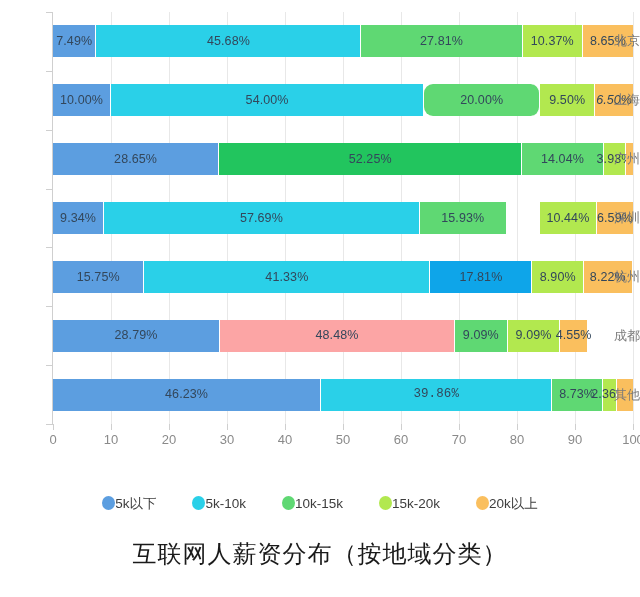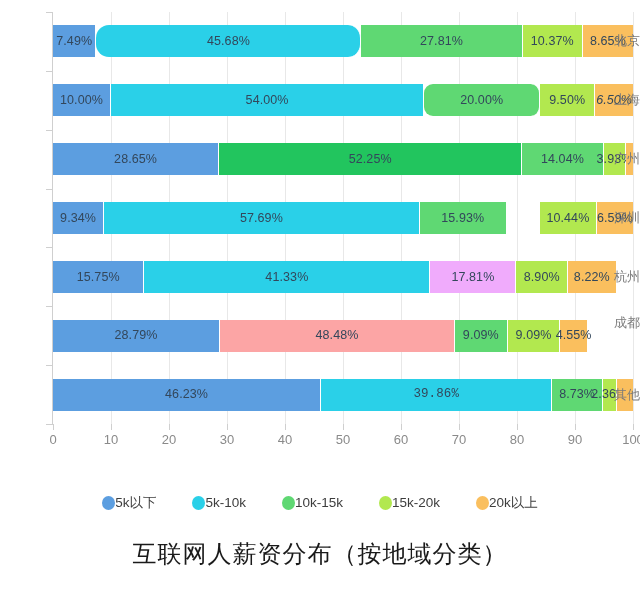--- a/index.html
+++ b/index.html
@@ -54,21 +54,21 @@
   .xtick-label{
     position:absolute;top:9px;font-size:13px;color:#8a8a8a;
     transform:translateX(-50%);white-space:nowrap;line-height:1;
   }
 
   
   .legend{
     position:absolute;left:0;top:486px;width:640px;height:34px;
     display:flex;align-items:center;justify-content:center;gap:36px;
   }
-  .legend-item{display:flex;align-items:flex-start;}
+  .legend-item{display:flex;align-items:flex-end;}
   .legend-dot{
     width:13px;height:14px;border-radius:50%;display:block;flex:0 0 auto;
   }
   .legend-text{font-size:13.5px;color:#3d3d3d;white-space:nowrap;line-height:1;}
 
   
   .chart-title{
     position:absolute;left:0;top:540px;width:640px;text-align:center;
     font-size:24px;color:#1a1a1a;letter-spacing:1px;line-height:1.2;
     font-family:"DejaVu Sans","Liberation Sans",sans-serif;
@@ -102,21 +102,21 @@
         <div class="gridline" style="left: 406px;"></div>
         <div class="gridline" style="left: 464px;"></div>
         <div class="gridline" style="left: 522px;"></div>
         <div class="gridline" style="left: 580px;"></div>
       </div>
     <div id="rows">
         <div class="row" style="top: 13.4286px;">
           <div class="seg" style="width: 43.442px; background: rgb(92, 158, 224); border-right: 1px solid rgb(255, 255, 255);">
             <span class="seg-label">7.49%</span>
           </div>
-          <div class="seg" style="width: 264.944px; background: rgb(42, 208, 232); border-right: 1px solid rgb(255, 255, 255); border-radius: 13px;">
+          <div class="seg" style="width: 264.944px; background: rgb(42, 208, 232); border-right: 1px solid rgb(255, 255, 255);">
             <span class="seg-label">45.68%</span>
           </div>
           <div class="seg" style="width: 161.298px; background: rgb(95, 216, 115); border-right: 1px solid rgb(255, 255, 255);">
             <span class="seg-label">27.81%</span>
           </div>
           <div class="seg" style="width: 60.146px; background: rgb(178, 232, 79); border-right: 1px solid rgb(255, 255, 255);">
             <span class="seg-label">10.37%</span>
           </div>
           <div class="seg" style="width: 50.17px; background: rgb(250, 191, 94); border-right: none;">
             <span class="seg-label">8.65%</span>
@@ -171,21 +171,21 @@
             <span class="seg-label">6.59%</span>
           </div>
         </div>
         <div class="row" style="top: 248.857px;">
           <div class="seg" style="width: 91.35px; background: rgb(92, 158, 224); border-right: 1px solid rgb(255, 255, 255);">
             <span class="seg-label">15.75%</span>
           </div>
           <div class="seg" style="width: 286.056px; background: rgb(42, 208, 232); border-right: 1px solid rgb(255, 255, 255);">
             <span class="seg-label">41.33%</span>
           </div>
-          <div class="seg" style="width: 86px; background: #f0abfc; border-right: 1px solid rgb(255, 255, 255);">
+          <div class="seg" style="width: 102px; background: #0ea5e9; border-right: 1px solid rgb(255, 255, 255);">
             <span class="seg-label">17.81%</span>
           </div>
           <div class="seg" style="width: 51.62px; background: rgb(178, 232, 79); border-right: 1px solid rgb(255, 255, 255);">
             <span class="seg-label">8.90%</span>
           </div>
           <div class="seg" style="width: 47.676px; background: rgb(250, 191, 94); border-right: none;">
             <span class="seg-label">8.22%</span>
           </div>
         </div>
         <div class="row" style="top: 307.714px;">
@@ -222,21 +222,21 @@
         </div>
       </div>
   </div>
 
   <div id="cat-labels">
       <div class="cat-label" style="top: 34.4286px;">北京</div>
       <div class="cat-label" style="top: 93.2857px;">上海</div>
       <div class="cat-label" style="top: 152.143px;">广州</div>
       <div class="cat-label" style="top: 211px;">深圳</div>
       <div class="cat-label" style="top: 269.857px;">杭州</div>
-      <div class="cat-label" style="top: 316px; padding-left: 8px;">成都</div>
+      <div class="cat-label" style="top: 329px; padding-left: 8px;">成都</div>
       <div class="cat-label" style="top: 387.571px;">其他</div>
     </div>
 
   <div class="xaxis" id="xaxis">
       <div class="xtick" style="left: 0px;"></div>
       <div class="xtick-label" style="left: 0px;">0</div>
       <div class="xtick" style="left: 58px;"></div>
       <div class="xtick-label" style="left: 58px;">10</div>
       <div class="xtick" style="left: 116px;"></div>
       <div class="xtick-label" style="left: 116px;">20</div>

